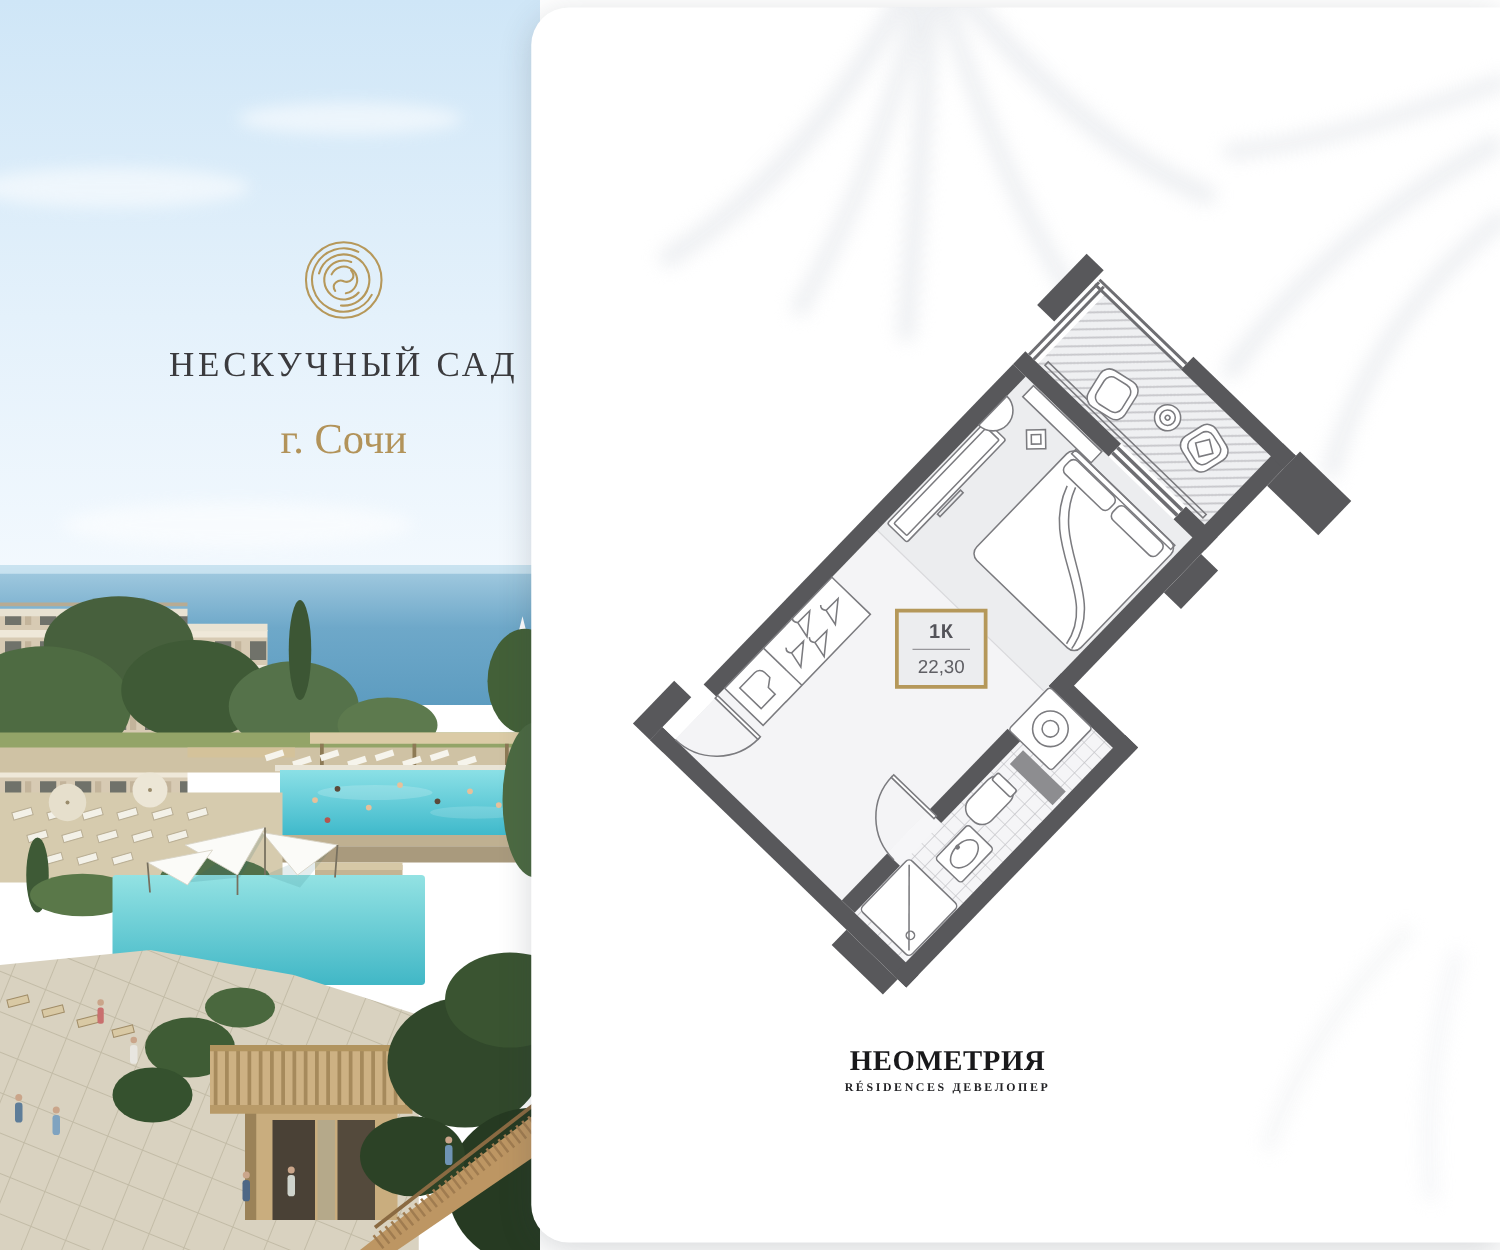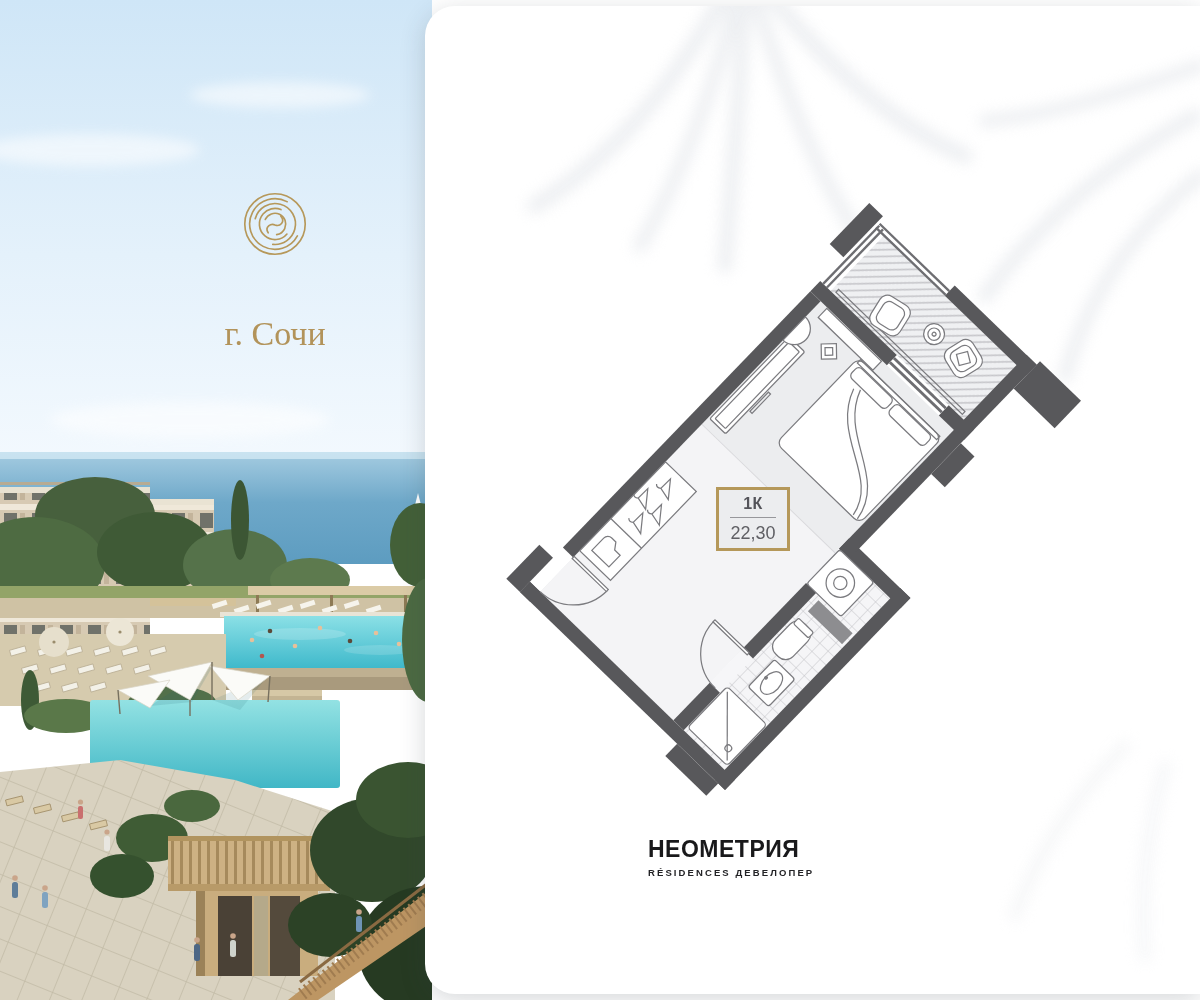--- a/index.html
+++ b/index.html
@@ -6,33 +6,33 @@
   .stage{position:relative;width:1200px;height:1000px;overflow:hidden;background:#ffffff;
          font-family:"Liberation Sans", sans-serif;}
   
   .photo{position:absolute;left:0;top:0;width:432px;height:1000px;overflow:hidden;}
   .photo svg{display:block;}
   .brand{position:absolute;left:60px;top:185px;width:430px;text-align:center;pointer-events:none;}
   .brand-icon{margin:0 auto 14px auto;width:78px;height:78px;}
   .brand-title{font-family:"Liberation Serif", serif;font-size:28px;letter-spacing:3px;
                color:#3b3b3e;font-weight:500;white-space:nowrap;}
   .brand-sub{margin-top:9px;font-size:12px;letter-spacing:4.2px;color:#46464a;font-weight:500;}
-  .brand-city{margin-top:52px;font-family:"Liberation Serif", serif;font-size:34px;color:#b2935a;}
+  .brand-city{margin-top:24px;font-family:"Liberation Serif", serif;font-size:34px;color:#b2935a;}
   
   .card{position:absolute;left:425px;top:6px;width:775px;height:988px;background:#ffffff;
         border-radius:30px 0 0 30px;box-shadow:0 6px 26px rgba(50,60,70,.20);overflow:hidden;}
   .palms{position:absolute;left:0;top:0;}
   .plan-svg{position:absolute;left:0;top:0;}
   .unit-label{position:absolute;left:291px;top:481px;width:74px;height:64px;background:#ecedef;
               border:3px solid #b5985a;box-sizing:border-box;display:flex;flex-direction:column;
               align-items:center;justify-content:center;text-align:center;}
   .unit-type{font-size:16px;font-weight:700;color:#54545a;letter-spacing:.5px;}
   .unit-divider{width:46px;height:1px;background:#97979b;margin:4px 0 5px 0;}
-  .unit-area{font-size:18px;color:#5f5f64;}
-  .developer{position:absolute;left:223px;top:830px;width:220px;text-align:left;}
+  .unit-area{font-size:15px;color:#5f5f64;}
+  .developer{position:absolute;left:223px;top:830px;width:220px;text-align:center;font-family:Liberation Serif, serif;}
   .dev-name{font-size:23px;font-weight:800;color:#19191b;letter-spacing:.5px;}
   .dev-tagline{margin-top:4px;font-size:9.5px;font-weight:700;letter-spacing:2.1px;color:#232326;}
 </style>
 </head>
 <body>
 
 <div class="stage">
 
   <div class="photo">
     <svg width="432" height="1000" viewBox="0 0 432 1000">
@@ -250,20 +250,21 @@
       <svg class="brand-icon" viewBox="-40 -40 80 80">
         <g fill="none" stroke="#b6985a" stroke-width="1.7" stroke-linecap="round">
           <circle r="31"></circle>
           <circle r="26" stroke-dasharray="122 42" transform="rotate(28)"></circle>
           <circle r="21" stroke-dasharray="95 37" transform="rotate(195)"></circle>
           <circle r="16" stroke-dasharray="70 31" transform="rotate(40)"></circle>
           <circle r="11" stroke-dasharray="45 25" transform="rotate(205)"></circle>
           <path d="M-7,9 C-11,3 -4,-1 0,1 C5,3 11,-2 6,-8"></path>
         </g>
       </svg>
+      <div class="brand-title">НЕСКУЧНЫЙ САД</div>
       <div class="brand-city">г. Сочи</div>
     </div>
   </div>
 
   <div class="card">
 
     <svg class="palms" width="775" height="988" viewBox="0 0 775 988">
       <g filter="blur(7px)" fill="none" stroke="#eceef1" stroke-linecap="round" opacity=".9">
         <path d="M310,-30 C250,80 190,150 110,200" stroke-width="16"></path>
         <path d="M315,-25 C290,90 250,180 215,240" stroke-width="14"></path>

